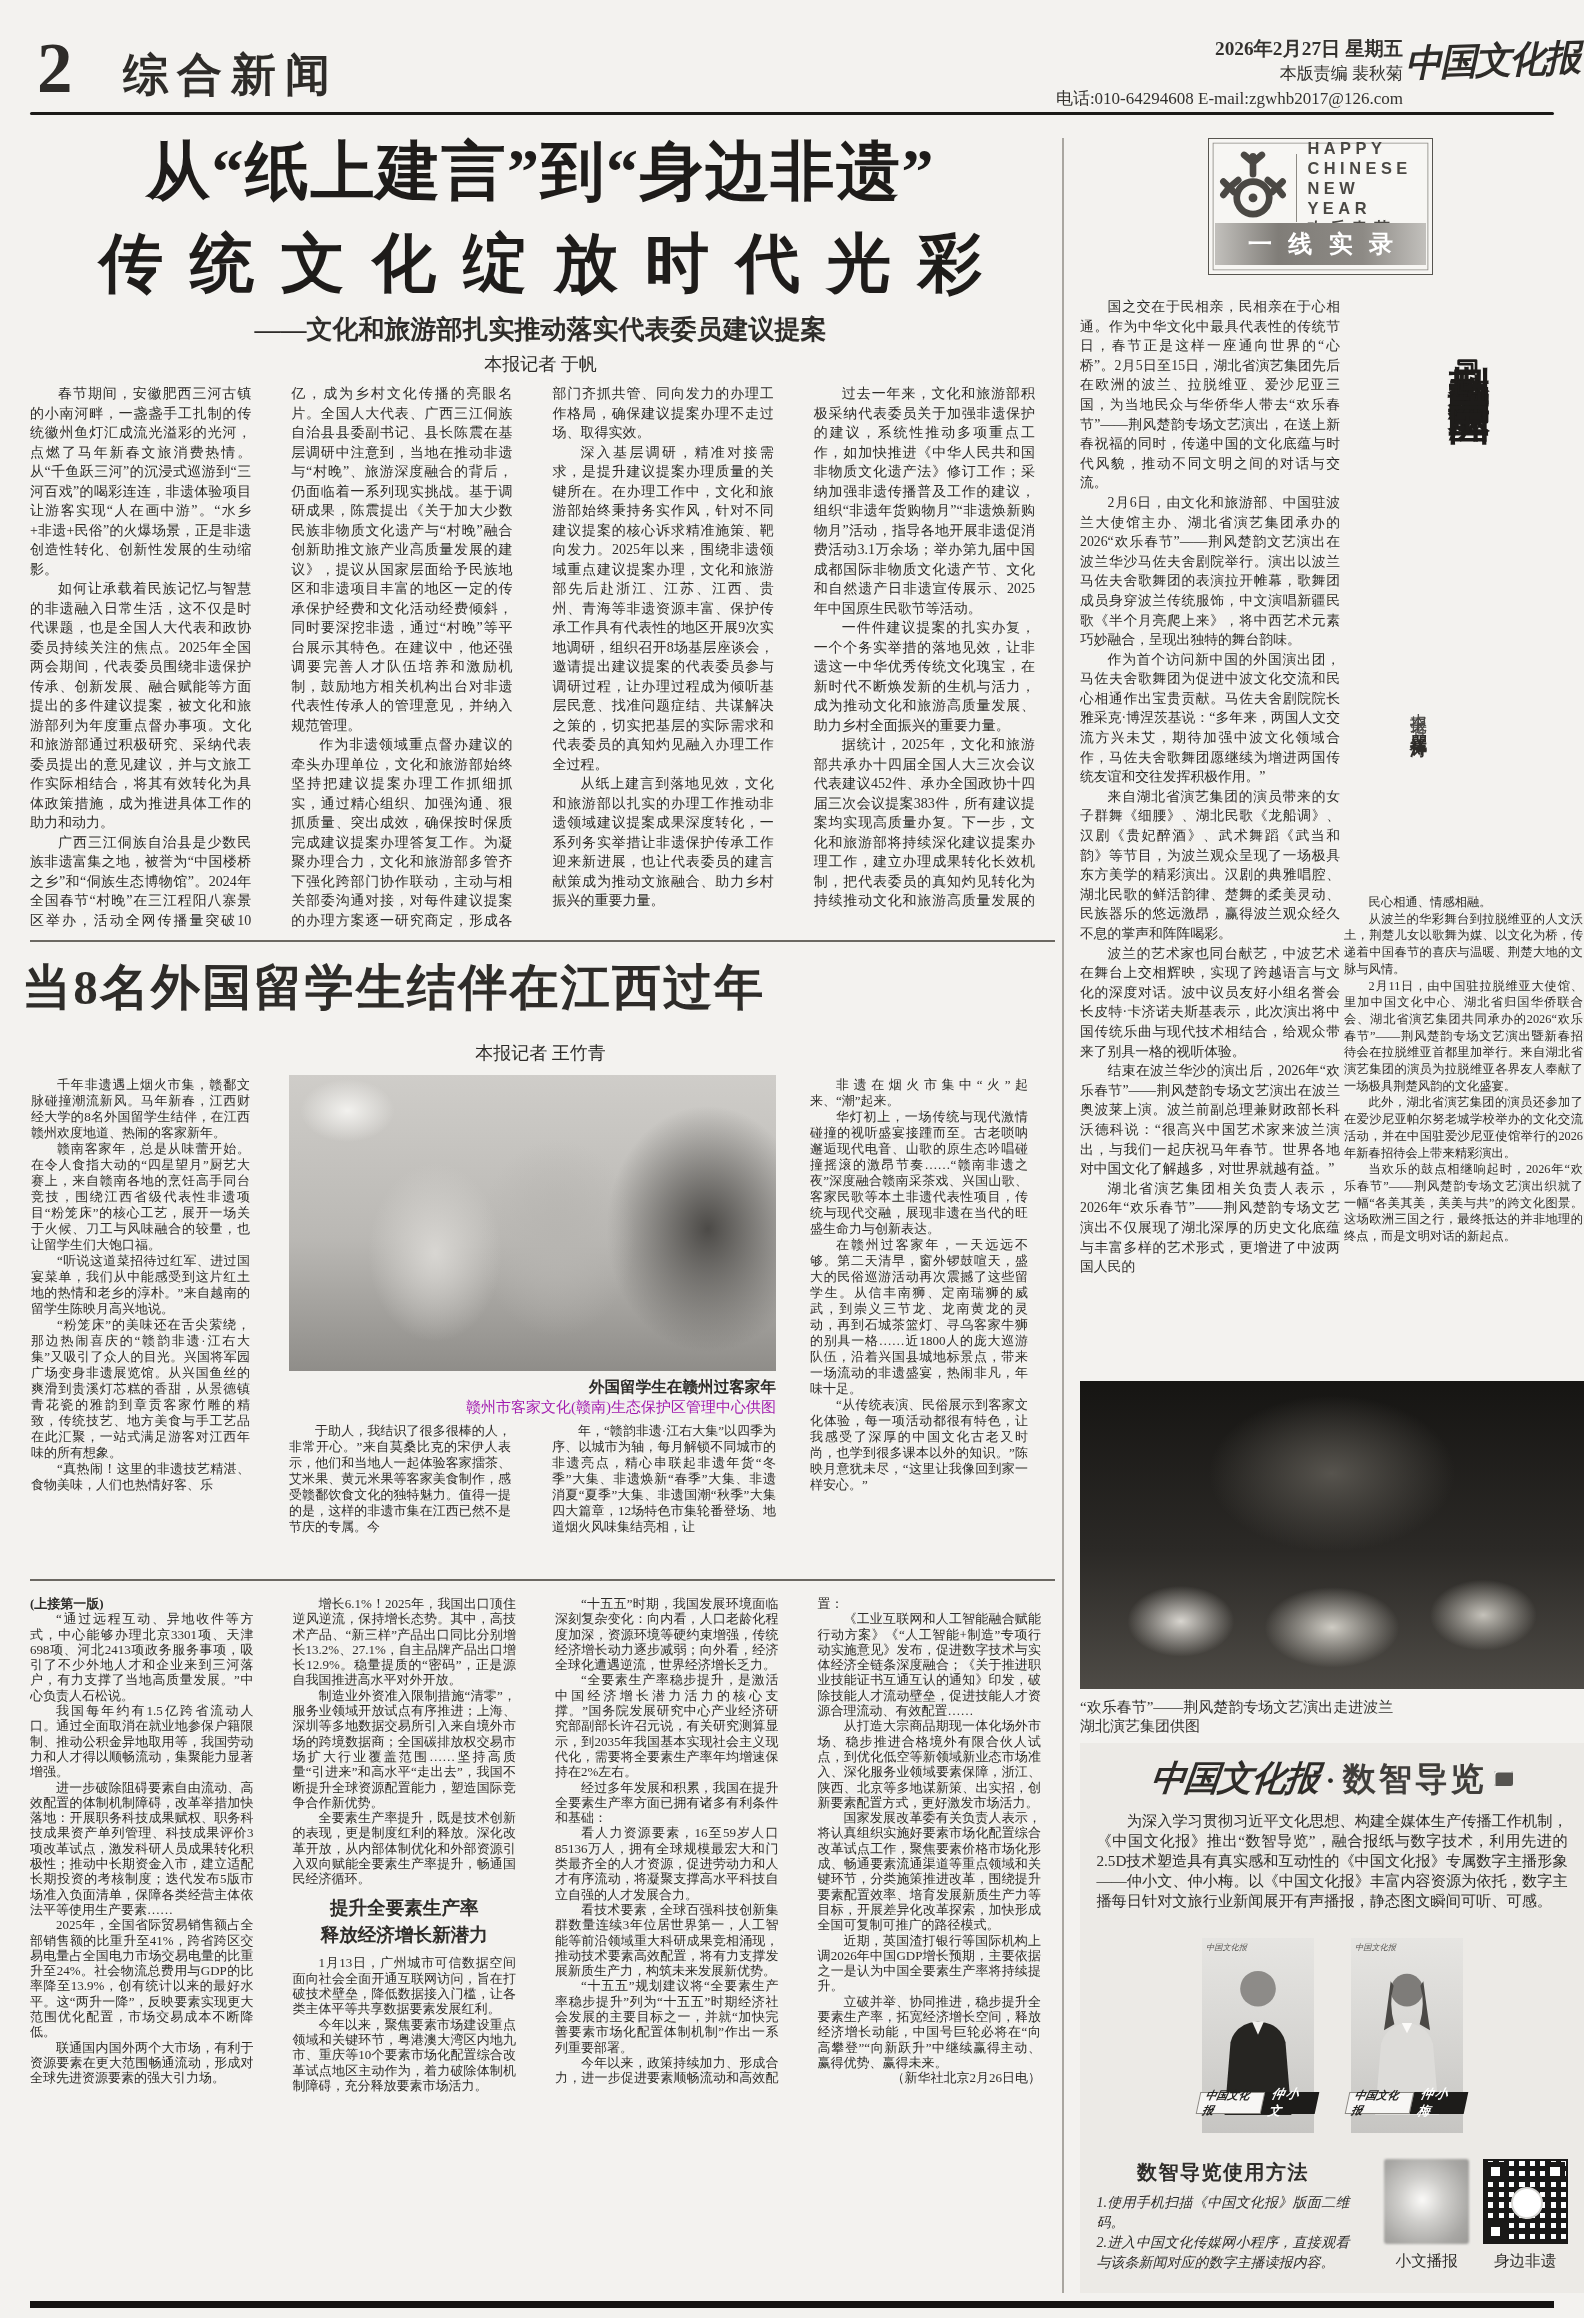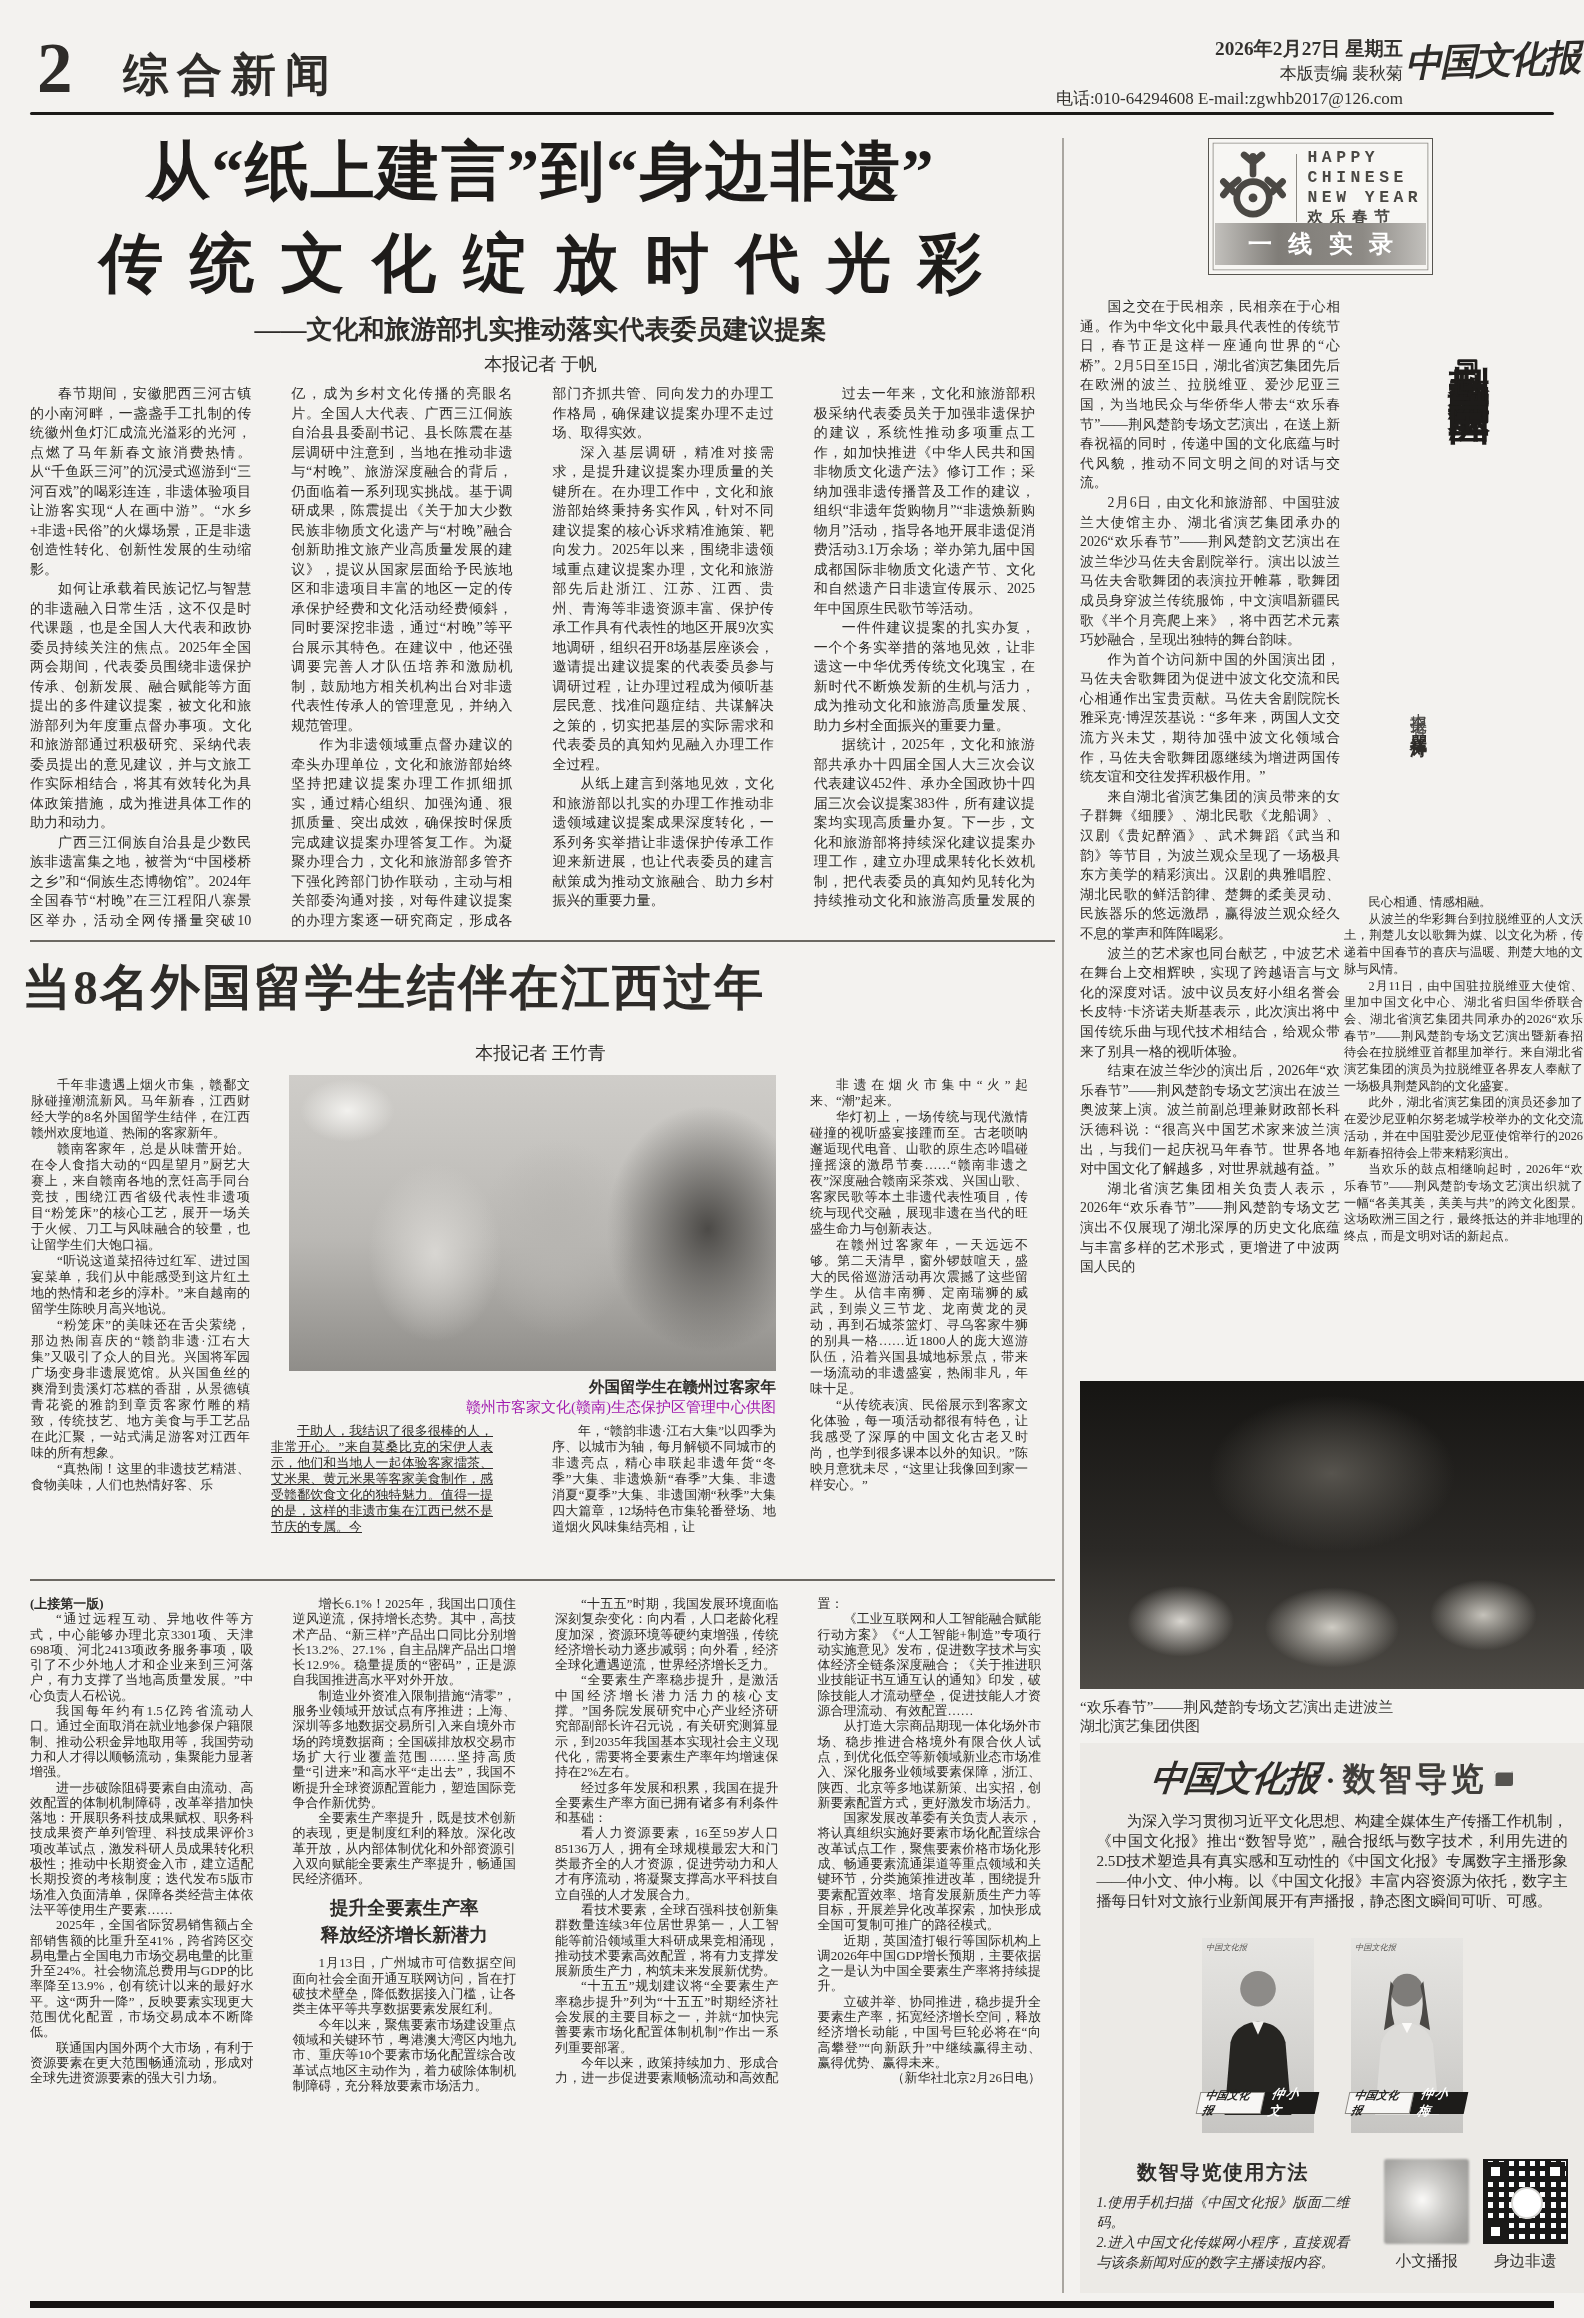--- a/index.html
+++ b/index.html
@@ -28,21 +28,21 @@
   .lead-body{left:30px;top:384px;width:1005px;height:549px;
     column-count:4;column-gap:40px;font-size:14px;line-height:19.5px;overflow:hidden;}
   .h-rule{height:1.5px;background:#6b6862;}
   .rule-1{left:30px;top:940px;width:1025px;}
   .rule-2{left:30px;top:1579px;width:1025px;}
   
   .stu-hl{left:22px;width:1037px;top:955px;text-align:left;font-size:49px;font-weight:900;letter-spacing:2.2px;}
   .stu-byline{left:22px;width:1037px;top:1041px;text-align:center;font-size:18px;}
   .stu-col{font-size:13px;line-height:16px;overflow:hidden;}
   .stu-col1{left:31px;top:1077px;width:219px;height:491px;}
-  .stu-col2{left:271px;top:1423px;width:222px;height:144px;text-decoration:underline;}
+  .stu-col2{left:289px;top:1423px;width:222px;height:144px;}
   .stu-col3{left:552px;top:1423px;width:224px;height:144px;}
   .stu-col4{left:810px;top:1077px;width:218px;height:491px;}
   .market-photo{left:289px;top:1075px;width:487px;height:296px;
     background:
       radial-gradient(67px 45px at 12% 12%,#f2f1ee 0%,rgba(242,241,238,0) 70%),
       radial-gradient(89px 119px at 30% 60%,#d8d6d2 0%,rgba(216,214,210,0) 75%),
       radial-gradient(112px 141px at 55% 55%,#b7b5b1 0%,rgba(183,181,177,0) 70%),
       radial-gradient(141px 171px at 86% 52%,#4c4a47 0%,rgba(76,74,71,0) 72%),
       linear-gradient(180deg,#cfcdc9 0%,#bab8b4 55%,#8f8d89 100%);}
   .stu-cap{left:289px;top:1376px;width:487px;text-align:right;font-size:15.6px;line-height:21.6px;}
@@ -54,21 +54,21 @@
   .eco-body .lead-in{text-indent:0;font-weight:700;}
   .eco-subhead{font-size:18.6px;font-weight:900;text-align:center;line-height:27px;margin:7.4px 0;
     font-family:"Liberation Sans","DejaVu Sans",sans-serif;}
   .dateline{text-align:right;text-indent:0;}
   
   .v-rule{left:1062px;top:138px;width:1.5px;height:2155px;background:#a9a6a0;}
   .badge{left:1208px;top:138px;width:223px;height:135px;border:1.5px solid #57554f;background:#f7f6f3;
     box-shadow:inset 0 0 0 3.7px #f7f6f3, inset 0 0 0 4.5px #8a8781;}
   .badge-row{position:absolute;left:7.4px;right:7.4px;top:7.4px;height:83px;display:flex;align-items:center;}
   .badge-div{width:0.7px;height:68px;background:#8d8a84;margin:0 10.4px 0 6px;}
-  .badge-txt{font-family:Liberation Mono, monospace;color:#4a4844;
+  .badge-txt{font-family:Liberation Sans, sans-serif;color:#4a4844;
     font-size:16.4px;font-weight:700;line-height:20px;letter-spacing:4.5px;}
   .badge-cn{letter-spacing:6.7px;font-size:15.6px;}
   .badge-banner{position:absolute;left:6px;right:6px;bottom:9px;height:42px;
     background:linear-gradient(90deg,#c2c0bc 0%,#807d78 30%,#8d8a85 70%,#c2c0bc 100%);
     color:#fff;display:flex;align-items:center;justify-content:center;
     font-size:24px;font-weight:700;letter-spacing:16.4px;text-indent:16.4px;}
   .colA{left:1080px;top:297px;width:260px;height:1080px;font-size:13.8px;line-height:19.6px;overflow:hidden;}
   .v-headline{left:1441px;top:332px;height:565px;writing-mode:vertical-rl;
     font-size:42px;font-weight:900;letter-spacing:3.7px;color:#1e1c1a;}
   .v-byline{left:1407px;top:700px;height:312px;writing-mode:vertical-rl;font-size:17px;color:#4a4845;letter-spacing:2.2px;}

